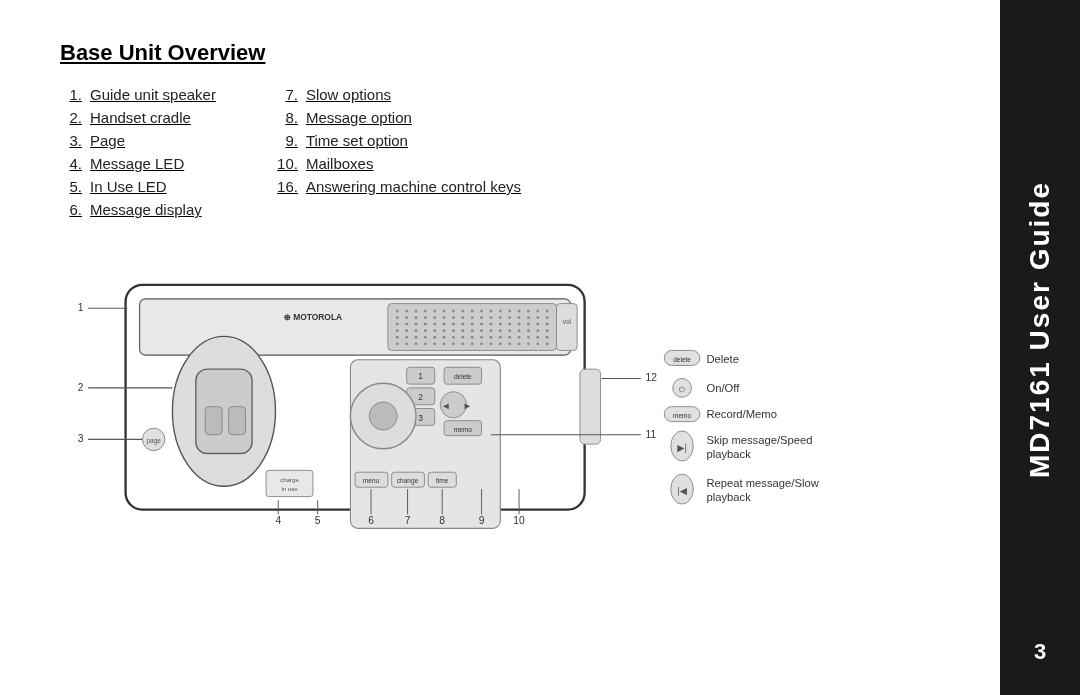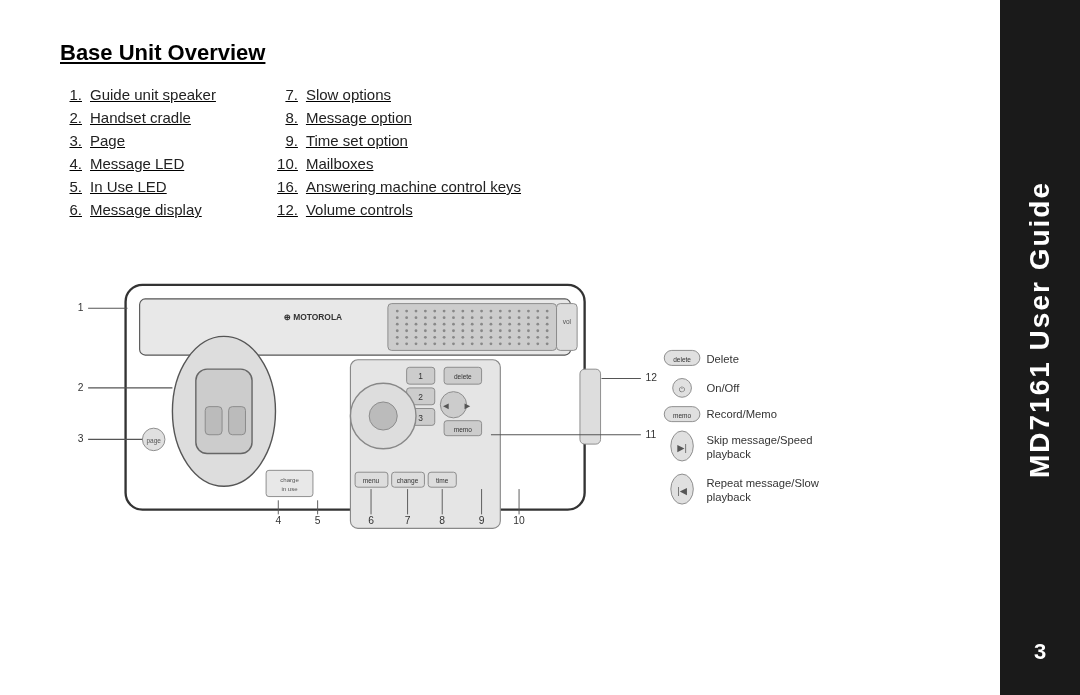--- a/index.html
+++ b/index.html
@@ -131,24 +131,20 @@
             <span class="num">9.</span>
             <span>Time set option</span>
           </li>
           <li>
             <span class="num">10.</span>
             <span>Mailboxes</span>
           </li>
           <li>
             <span class="num">16.</span>
             <span>Answering machine control keys</span>
-          </li>
-          <li>
-            <span class="num">12.</span>
-            <span>Volume controls</span>
           </li>
         </ol>
     </div>
   </div>
 
   <div class="diagram-area">
     <svg class="diagram" viewBox="0 0 950 340" xmlns="http://www.w3.org/2000/svg">
 
       <rect x="70" y="30" width="490" height="240" rx="18" ry="18" fill="none" stroke="#333" stroke-width="2.5"></rect>
 

